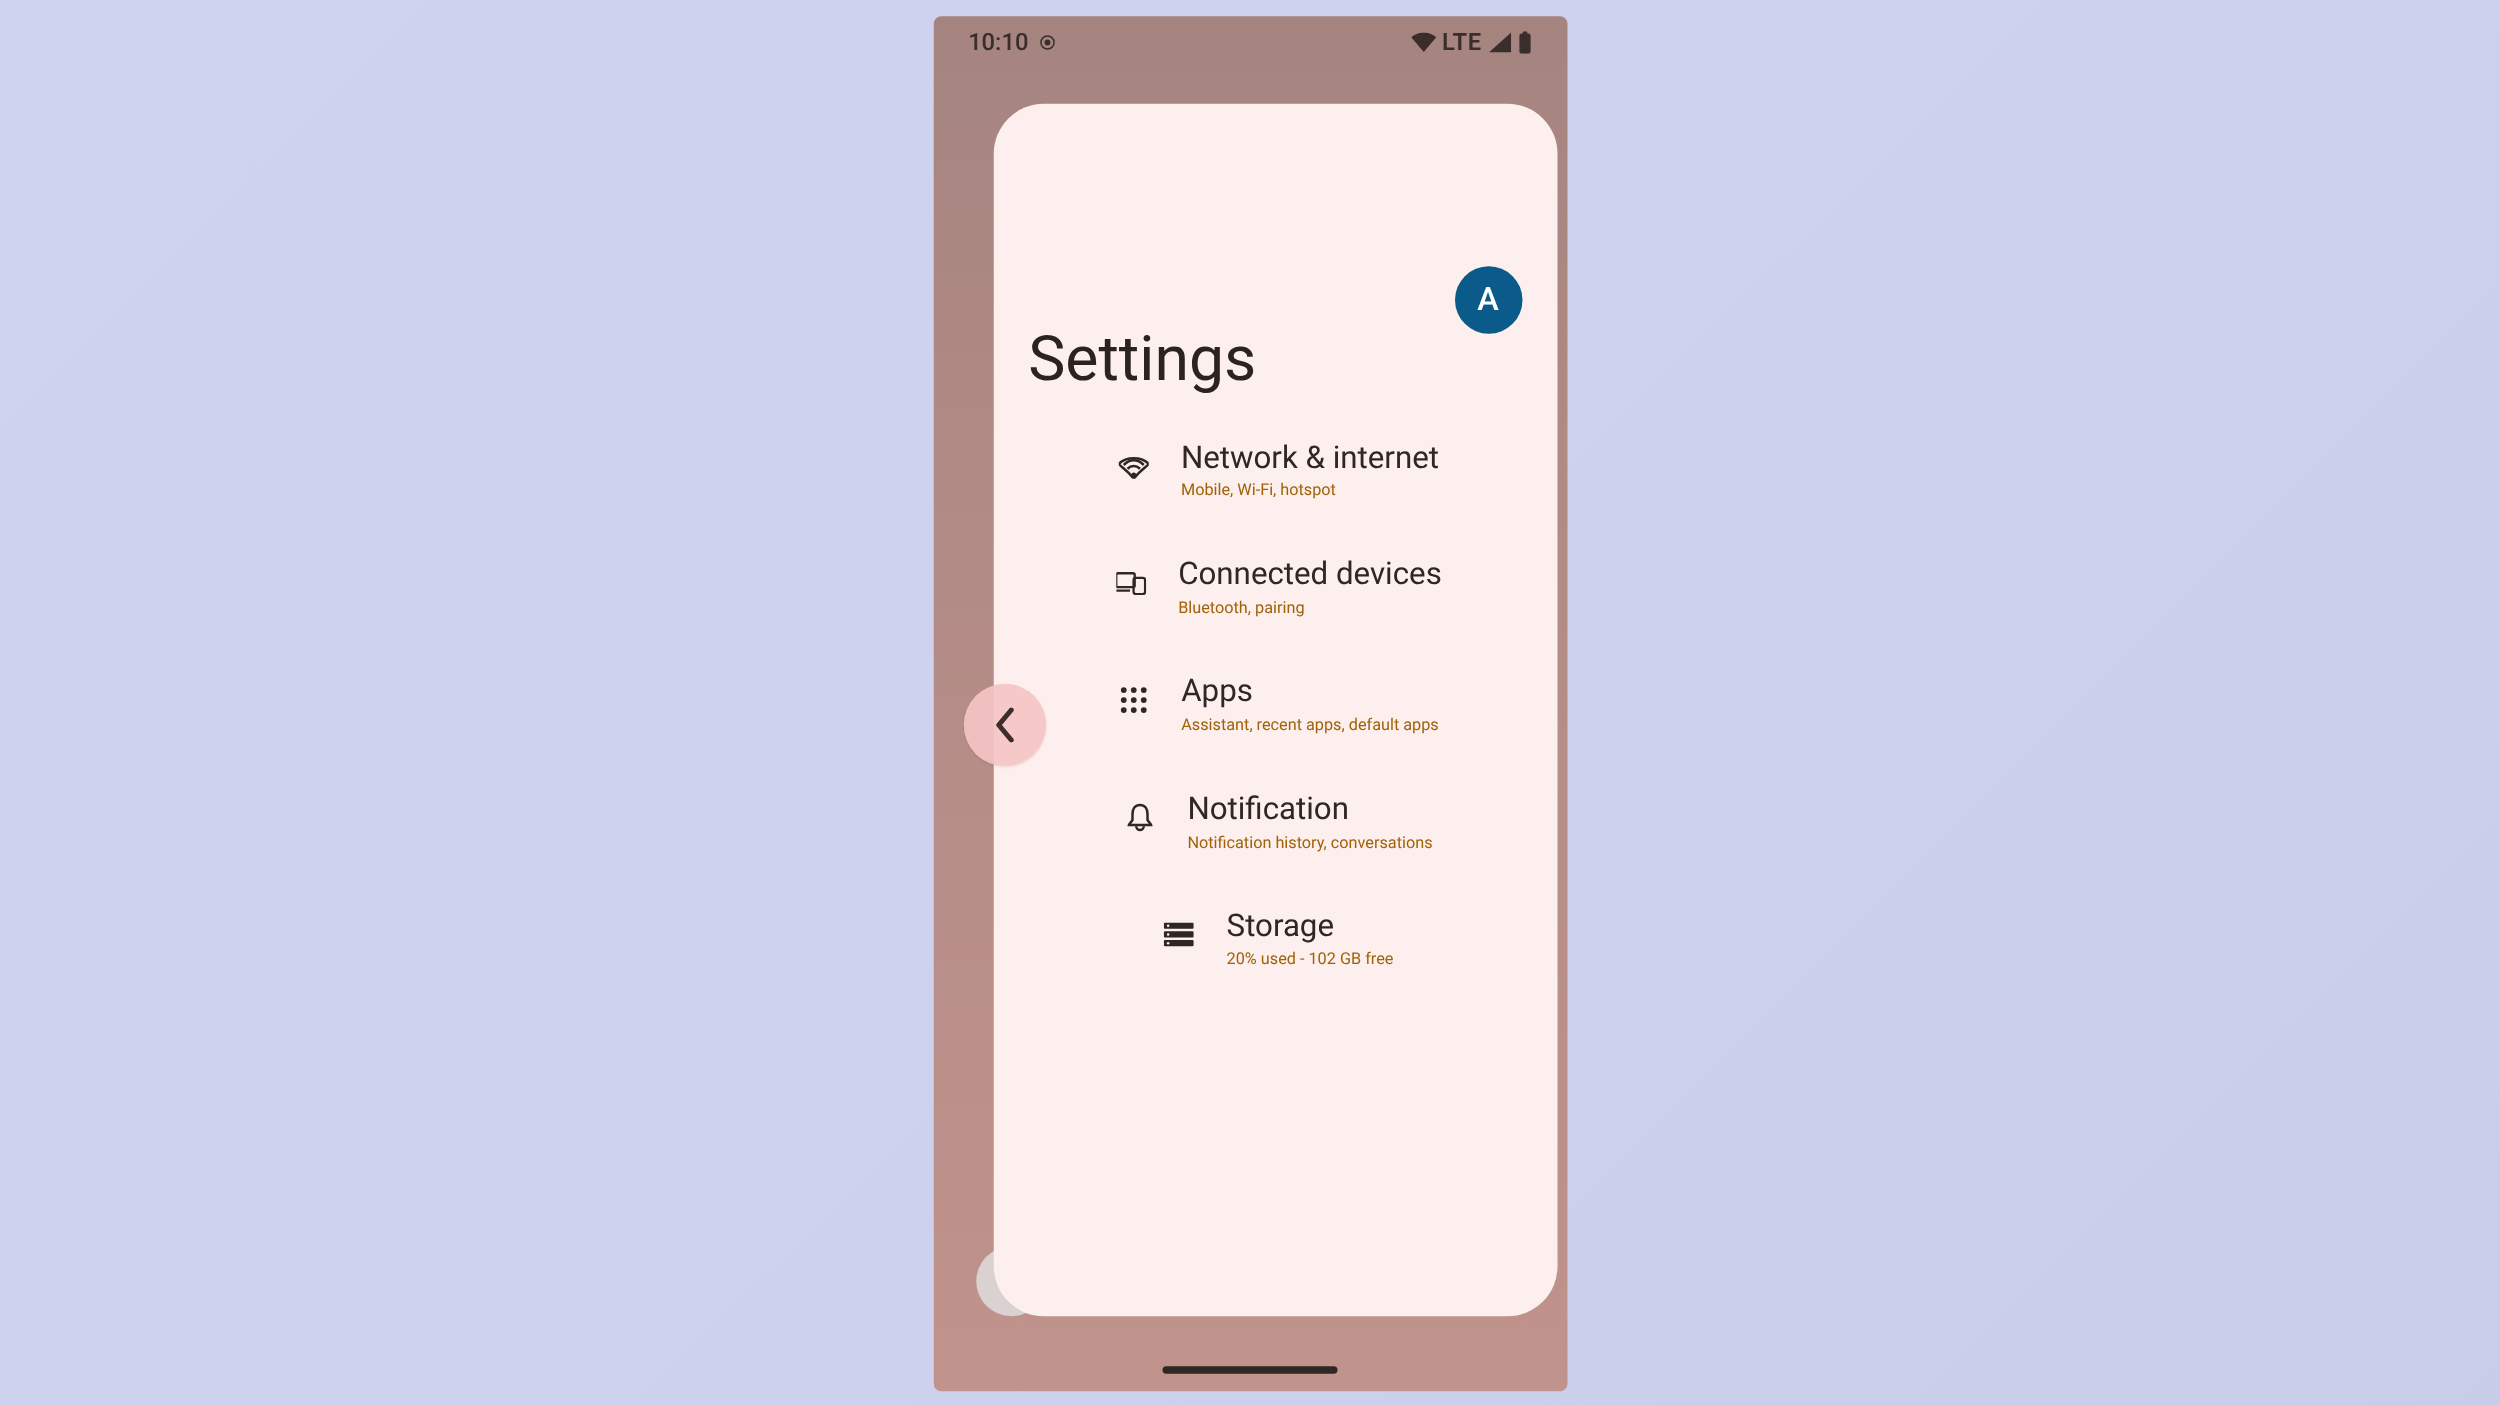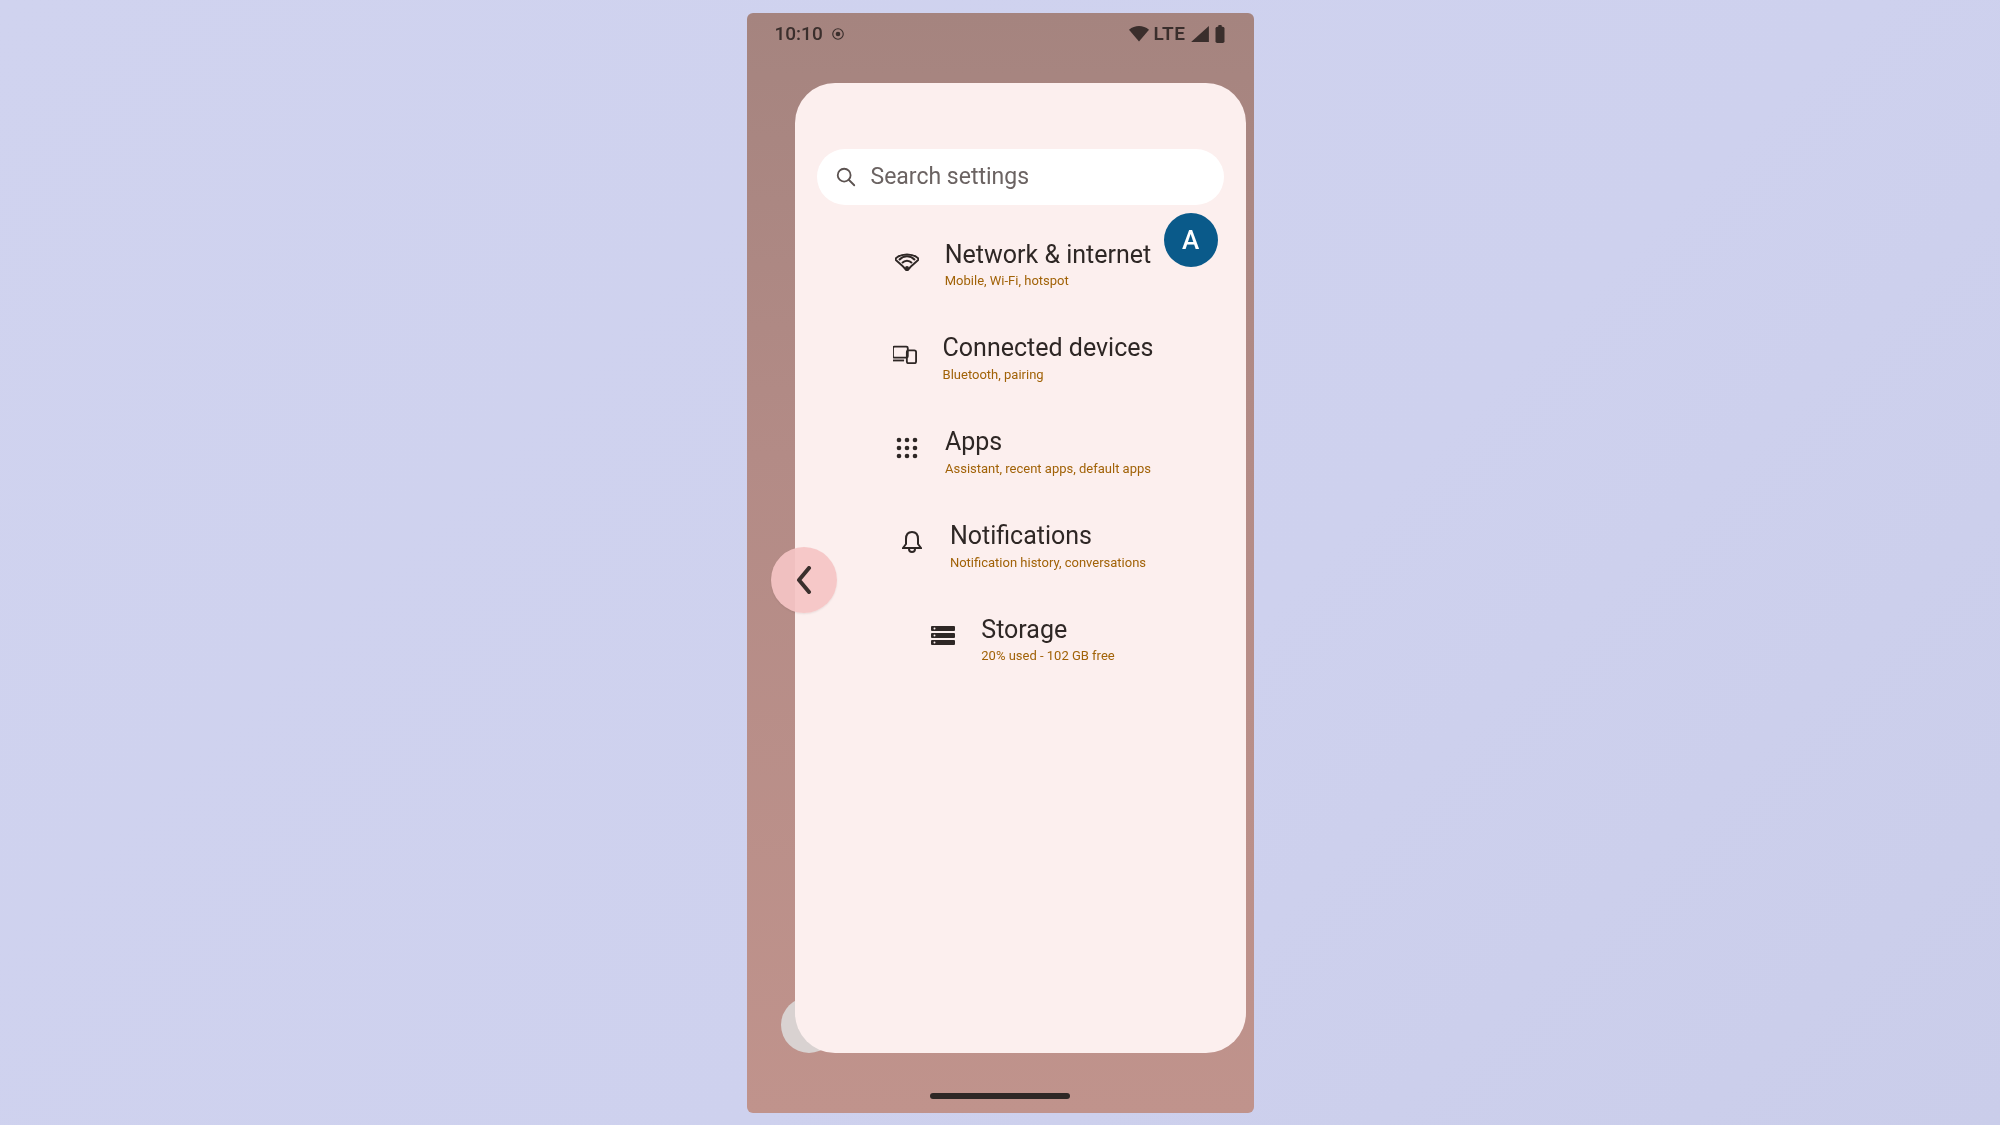--- a/index.html
+++ b/index.html
@@ -100,28 +100,22 @@
   </div>
 
   <div class="peek"></div>
 
   <div class="sheet">
 
     <div class="avatar">
       <span>A</span>
     </div>
 
-
-    <div class="search">
-      <svg width="22" height="22" viewBox="0 0 24 24">
-        <circle cx="10" cy="10" r="7" fill="none" stroke="#5c5351" stroke-width="2"></circle>
-        <line x1="15" y1="15" x2="21" y2="21" stroke="#5c5351" stroke-width="2" stroke-linecap="round"></line>
-      </svg>
-      <span class="search-text">Search settings</span>
-    </div>
+    <h1 class="title">Settings</h1>
+
 
     <div class="list">
 
       <div class="item">
         <span class="item-icon">
           <svg width="24" height="20" viewBox="0 0 24 20">
               <path d="M12 20 C7 13 1 10 0 8 C6 2 18 2 24 8 C23 10 17 13 12 20 Z" fill="none" stroke="#2e2725" stroke-width="2"></path>
               <circle cx="12" cy="17" r="2" fill="#2e2725"></circle>
               <path d="M4 9 C9 4 15 4 20 9" fill="none" stroke="#2e2725" stroke-width="2"></path>
               <path d="M7 12 C10 9 14 9 17 12" fill="none" stroke="#2e2725" stroke-width="2"></path>
@@ -168,21 +162,21 @@
       </div>
 
       <div class="item">
         <span class="item-icon">
           <svg width="20" height="24" viewBox="0 0 20 24">
               <path d="M10 2 C6 2 4 5 4 9 L4 14 L1 18 L19 18 L16 14 L16 9 C16 5 14 2 10 2 Z" fill="none" stroke="#2e2725" stroke-width="2"></path>
               <path d="M7 19 C7 21 8.5 22 10 22 C11.5 22 13 21 13 19" fill="none" stroke="#2e2725" stroke-width="2"></path>
             </svg>
         </span>
         <div>
-          <div class="item-title">Notifications</div>
+          <div class="item-title">Notification</div>
           <div class="item-sub">Notification history, conversations</div>
         </div>
       </div>
 
 
       <div class="item">
         <span class="item-icon">
           <svg width="24" height="20" viewBox="0 0 24 20">
             <rect x="0" y="0" width="24" height="5" rx="1" fill="#2e2725"></rect>
             <rect x="0" y="7" width="24" height="5" rx="1" fill="#2e2725"></rect>

